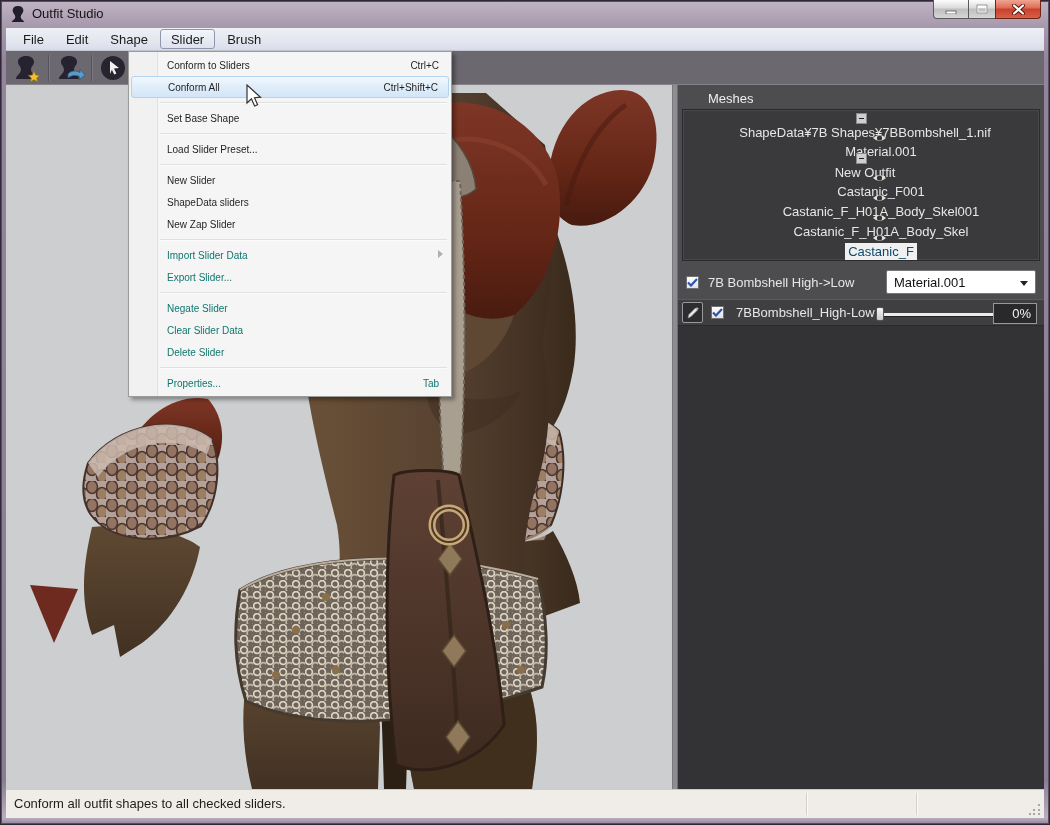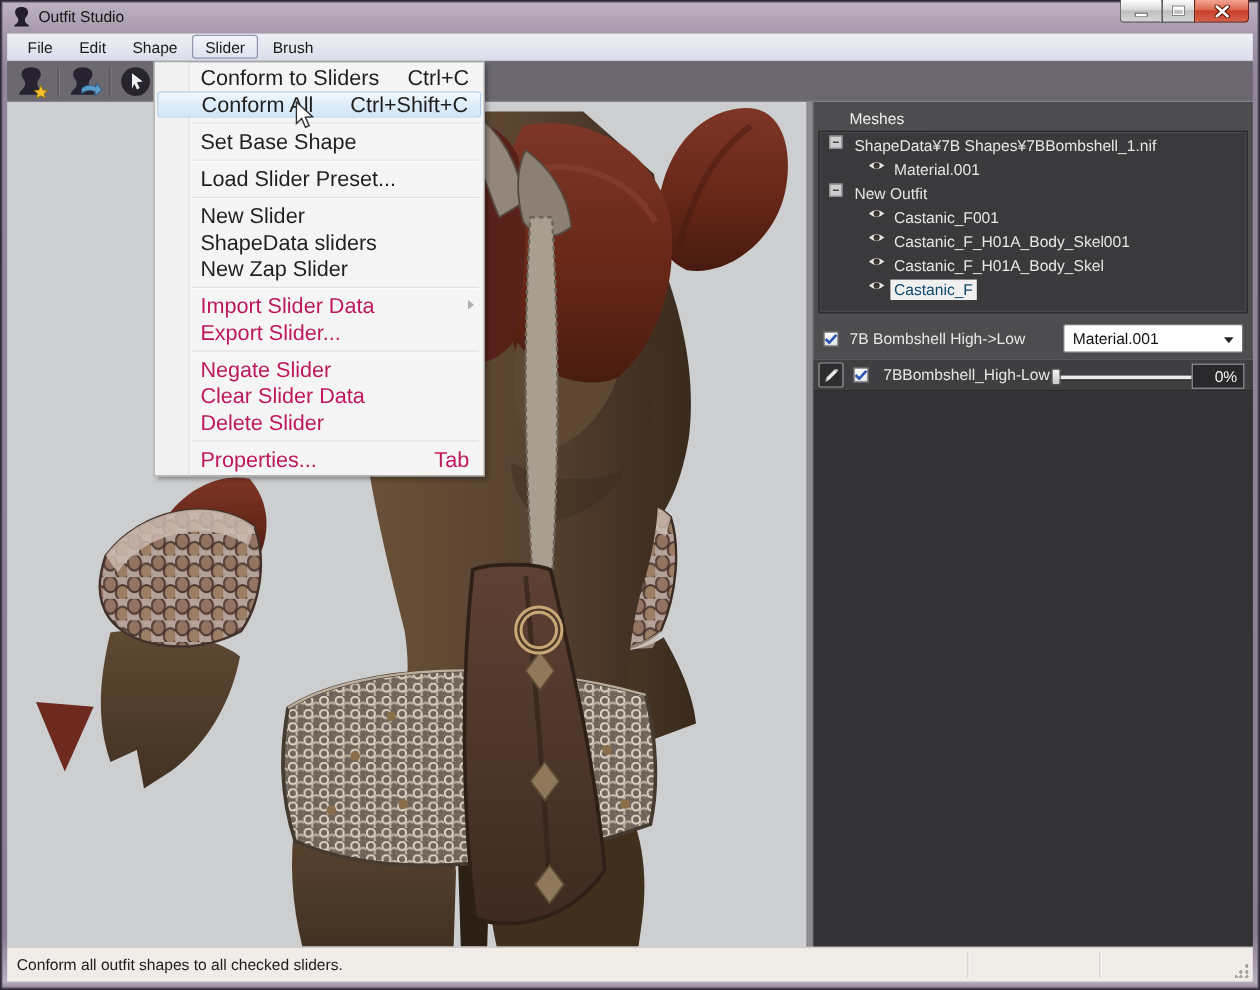--- a/index.html
+++ b/index.html
@@ -36,21 +36,21 @@
   .viewport{position:relative;width:666px;height:704px;background:#cdced0;overflow:hidden;}
   .viewport svg{position:absolute;left:0;top:0;}
   .sash{width:6px;height:704px;background:#8e8e92;border-left:1px solid #7a7a7e;border-right:1px solid #6d6d71;}
   .panel{position:relative;width:366px;height:704px;background:#4d4d4f;font-size:13px;color:#e6e6e6;}
   .tabs{position:absolute;left:10px;top:2px;height:22px;display:flex;}
   .tab{height:22px;display:flex;align-items:center;justify-content:center;padding:0 20px;}
   .tab.active{background:#4d4d4f;color:#efefef;}
   .tab.inactive{background:#3e3e40;color:#aeaeb0;border:1px solid #6d6d6f;border-bottom:none;margin-top:32px;}
   .tree{position:absolute;left:4px;right:4px;top:24px;height:152px;background:#3a3a3c;
     border:1px solid #2a2a2c;box-shadow:inset 0 0 0 1px #48484a;overflow:hidden;padding-top:3px;}
-  .tree-row{height:20px;display:flex;align-items:flex-start;padding-left:8px;white-space:nowrap;}
+  .tree-row{height:20px;display:flex;align-items:center;padding-left:8px;white-space:nowrap;flex-direction:column;}
   .tree-row.shape{padding-left:40px;}
   .expander{width:11px;height:11px;background:#cfcfd1;border:1px solid #8a8a8c;position:relative;margin-right:7px;flex:0 0 auto;}
   .expander .minus{position:absolute;left:2px;right:2px;top:4px;height:1px;background:#222;}
   .eye{margin-right:4px;display:flex;align-items:center;flex:0 0 auto;}
   .tlabel{padding:1px 3px;}
   .tree-row.selected .tlabel{background:#f0f0f0;color:#0c4a6e;}
   .conform-row{position:absolute;left:0;right:0;top:183px;height:28px;display:flex;align-items:center;}
   .checkbox{width:13px;height:13px;background:linear-gradient(180deg,#fefefe,#e3e3e3);
     border:1px solid #6f6f71;display:flex;align-items:center;justify-content:center;flex:0 0 auto;}
   .conform-row .checkbox{margin-left:8px;margin-right:9px;}
@@ -75,26 +75,26 @@
   .status-text{position:absolute;left:8px;top:6px;}
   .status-sep{position:absolute;top:3px;bottom:3px;width:1px;background:#d4d1cd;box-shadow:1px 0 0 #fbfaf8;}
   .grip{position:absolute;right:3px;bottom:3px;width:12px;height:12px;
     background:radial-gradient(circle 1.5px at 10px 2px,#a9a5a0 95%,transparent),
                radial-gradient(circle 1.5px at 10px 7px,#a9a5a0 95%,transparent),
                radial-gradient(circle 1.5px at 5px 7px,#a9a5a0 95%,transparent),
                radial-gradient(circle 1.5px at 10px 11px,#a9a5a0 95%,transparent),
                radial-gradient(circle 1.5px at 5px 11px,#a9a5a0 95%,transparent),
                radial-gradient(circle 1.5px at 1px 11px,#a9a5a0 95%,transparent);}
   
-  .menu-popup{position:absolute;left:128px;top:51px;width:276px;z-index:20;background:#f5f5f5;
-    border:1px solid #9b9b9b;box-shadow:3px 3px 4px rgba(0,0,0,.35);padding:2px 0;font-size:18px;color:#1f1f1f;}
+  .menu-popup{position:absolute;left:128px;top:51px;width:324px;z-index:20;background:#f5f5f5;
+    border:1px solid #9b9b9b;box-shadow:3px 3px 4px rgba(0,0,0,.35);padding:2px 0;font-size:10px;color:#1f1f1f;}
   .menu-popup::before{content:"";position:absolute;left:0;top:0;bottom:0;width:28px;background:#f1f1f1;border-right:1px solid #e2e2e2;}
   .menu-item{position:relative;height:22px;display:flex;align-items:center;padding-left:38px;padding-right:12px;}
   .menu-item .shortcut{margin-left:auto;padding-left:20px;}
-  .menu-item.disabled{color:#be185d;}
+  .menu-item.disabled{color:#0f766e;}
   .menu-item.highlight{margin:0 2px;padding-left:36px;padding-right:10px;border:1px solid #b3d3f0;border-radius:3px;
     background:linear-gradient(180deg,#f2f8fd 0,#e0eefa 45%,#d2e6f7 100%);}
   .menu-sep{height:1px;background:#e0e0e0;margin:4px 4px 4px 31px;box-shadow:0 1px 0 #fbfbfb;}
   .submenu-arrow{position:absolute;right:8px;top:6px;width:0;height:0;
     border-top:4px solid transparent;border-bottom:4px solid transparent;border-left:5px solid #b0b0b0;}
   .cursor{position:absolute;left:246px;top:84px;z-index:30;}
 </style>
 </head>
 <body>
 

